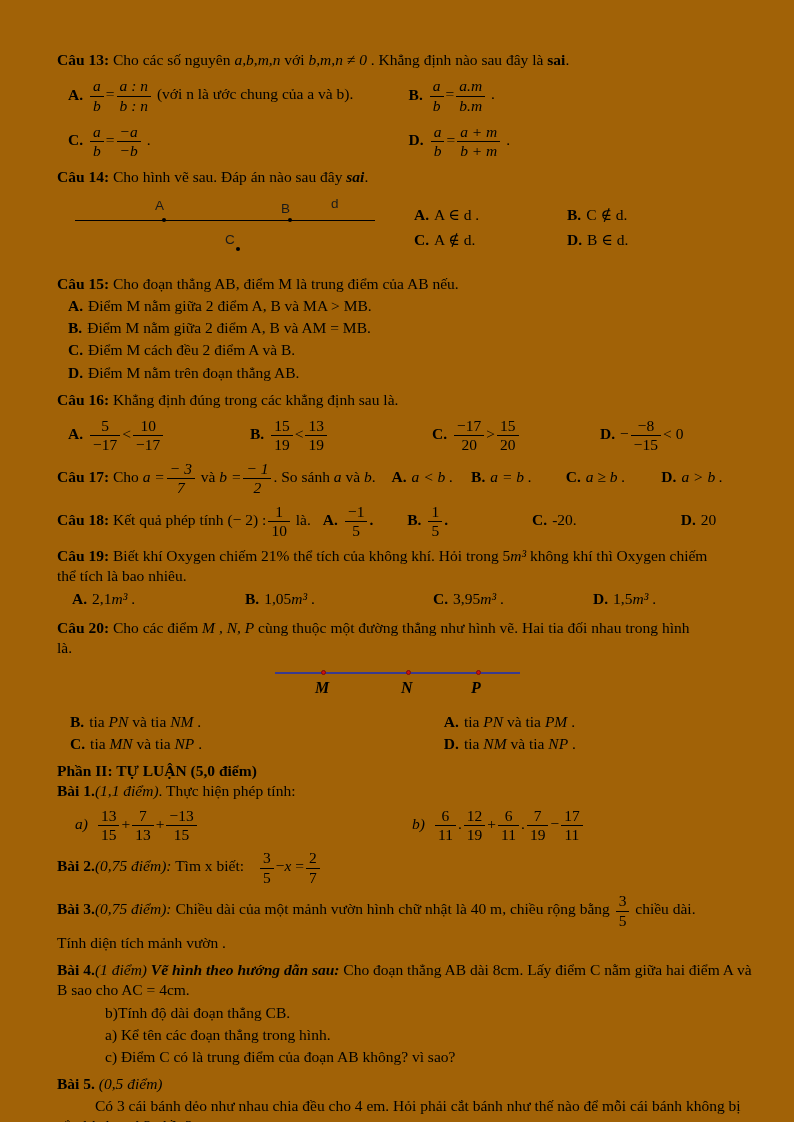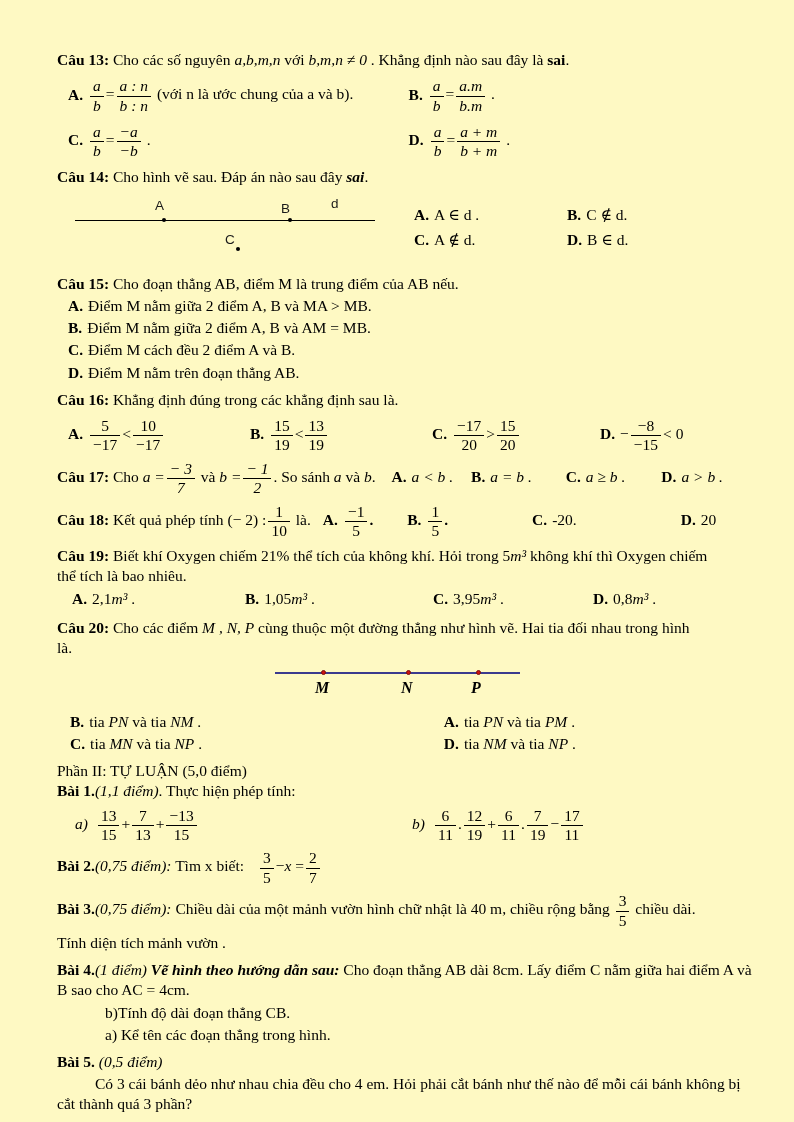--- a/index.html
+++ b/index.html
@@ -1,17 +1,17 @@
 <!DOCTYPE html>
 <html><head>
 <meta charset="utf-8">
 <style>
   html,body{margin:0;padding:0;background:#e8e8e8;}
   .page{
-    width:794px;height:1122px;margin:0 auto;background:#fef9c3;
+    width:794px;height:1122px;margin:0 auto;background:#a16207;
     box-sizing:border-box;padding:50px 38px 0 57px;
     font-family:"Liberation Serif","DejaVu Serif","DejaVu Sans",serif;
     font-size:15.5px;color:#000;line-height:1.3;overflow:hidden;
   }
   p{margin:0;}
   .b{font-weight:700;}
   .i{font-style:italic;}
   .bi{font-weight:700;font-style:italic;}
   .ol{font-weight:700;margin-right:5px;}
   
@@ -31,21 +31,21 @@
   .fig14{position:relative;width:312px;height:74px;margin-left:18px;flex:none;}
   .fig14 .fline{position:absolute;left:0;top:27px;width:300px;height:1px;background:#000;}
   .flbl{position:absolute;font-family:"Liberation Sans","DejaVu Sans",sans-serif;font-size:13.5px;color:#1a1a1a;}
   .fdot{position:absolute;width:4px;height:4px;border-radius:50%;background:#000;}
   .q14opts{display:grid;grid-template-columns:153px 1fr;row-gap:5px;align-content:start;margin-top:12px;margin-left:27px;}
   
   .fig20{position:relative;width:250px;height:46px;margin-left:218px;margin-top:4px;}
   .fig20 .fline20{position:absolute;left:0;top:10px;width:245px;height:2px;background:#3a3a8e;}
   .rdot{position:absolute;width:5px;height:5px;border-radius:50%;background:#cc1111;border:1px solid #7a0c0c;box-sizing:border-box;top:8px;}
   .fig20 .plbl{position:absolute;top:16px;font-weight:700;font-style:italic;font-size:16px;}
-  .sec-title{font-weight:400;margin-top:2px;}
+  .sec-title{font-weight:700;margin-top:2px;}
   .b4items p{padding-left:48px;margin:2px 0;}
   .b5body{text-indent:38px;margin-top:2px;padding-right:2px;}
 </style>
 </head>
 <body>
 
 <div class="page">
 
   <section class="q">
     <p><span class="b">Câu 13:</span><span> Cho các số nguyên </span><span class="i">a,b,m,n</span><span> với </span><span class="i">b,m,n ≠ 0</span><span> . Khẳng định nào sau đây là </span><span class="b">sai</span><span>.</span></p>
@@ -123,21 +123,21 @@
     <p><span class="b">Câu 18:</span><span> Kết quả phép tính </span><span>(− 2) :</span><span class="fr"><span class="n">1</span><span class="d">10</span></span><span> là.</span><span class="optin" style="margin-left:12px"><span class="ol">A.</span><span class="fr"><span class="n">−1</span><span class="d">5</span></span><span class="b">.</span></span><span class="optin" style="margin-left:34px"><span class="ol">B.</span><span class="fr"><span class="n">1</span><span class="d">5</span></span><span class="b">.</span></span><span class="optin" style="margin-left:84px"><span class="ol">C.</span><span>-20.</span></span><span class="optin" style="margin-left:104px"><span class="ol">D.</span><span>20</span></span></p>
   </section>
 
   <section class="q">
     <p><span class="b">Câu 19:</span><span> Biết khí Oxygen chiếm 21% thể tích của không khí. Hỏi trong </span><span>5</span><span class="i">m³</span><span> không khí thì Oxygen chiếm</span></p>
     <p>thể tích là bao nhiêu.</p>
     <div class="grid4b">
       <div><span class="ol">A.</span><span>2,1</span><span class="i">m³</span><span> .</span></div>
       <div><span class="ol">B.</span><span>1,05</span><span class="i">m³</span><span> .</span></div>
       <div><span class="ol">C.</span><span>3,95</span><span class="i">m³</span><span> .</span></div>
-      <div><span class="ol">D.</span><span>0,8</span><span class="i">m³</span><span> .</span></div>
+      <div><span class="ol">D.</span><span>1,5</span><span class="i">m³</span><span> .</span></div>
     </div>
   </section>
 
   <section class="q">
     <p><span class="b">Câu 20:</span><span> Cho các điểm </span><span class="i">M , N, P</span><span> cùng thuộc một đường thẳng như hình vẽ. Hai tia đối nhau trong hình</span></p>
     <p>là.</p>
     <div class="fig20">
       <div class="fline20"></div>
       <span class="rdot" style="left:46px"></span>
       <span class="rdot" style="left:131px"></span>
@@ -175,20 +175,21 @@
   <section class="q">
     <p><span class="b">Bài 3.</span><span class="i">(0,75 điểm):</span><span> Chiều dài của một mảnh vườn hình chữ nhật là 40 m, chiều rộng bằng </span><span class="fr"><span class="n">3</span><span class="d">5</span></span><span> chiều dài.</span></p>
     <p style="margin-top:4px">Tính diện tích mảnh vườn .</p>
   </section>
 
   <section class="q">
     <p><span class="b">Bài 4.</span><span class="i">(1 điểm)</span><span class="bi">  Vẽ hình theo hướng dẫn sau:</span><span> Cho đoạn thẳng AB dài 8cm. Lấy điểm C nằm giữa hai điểm A và B sao cho AC = 4cm.</span></p>
     <div class="b4items">
       <p>b)Tính độ dài đoạn thẳng CB.</p>
       <p>a) Kể tên các đoạn thẳng trong hình.</p>
+      <p>c) Điểm C có là trung điểm của đoạn AB không? vì sao?</p>
     </div>
   </section>
 
   <section class="q">
     <p><span class="b">Bài 5.</span><span class="i"> (0,5 điểm)</span></p>
     <p class="b5body">Có 3 cái bánh dẻo như nhau chia đều cho 4 em. Hỏi phải cắt bánh như thế nào để mỗi cái bánh không bị cắt thành quá 3 phần?</p>
   </section>
 
 </div>
 

